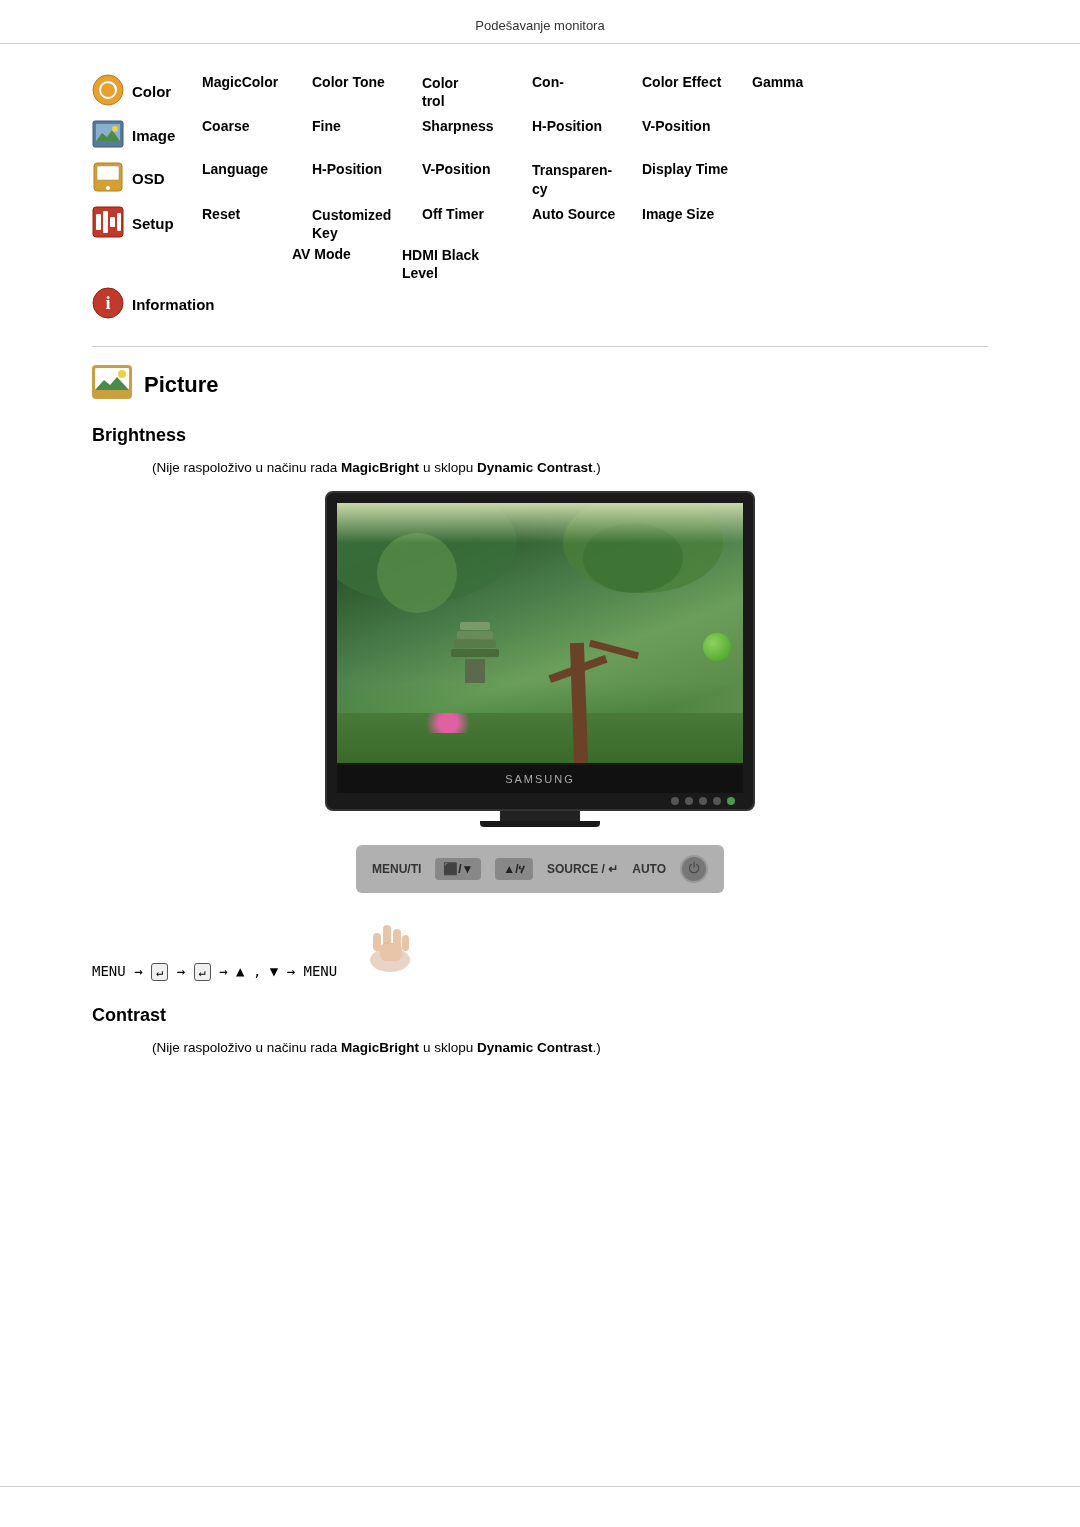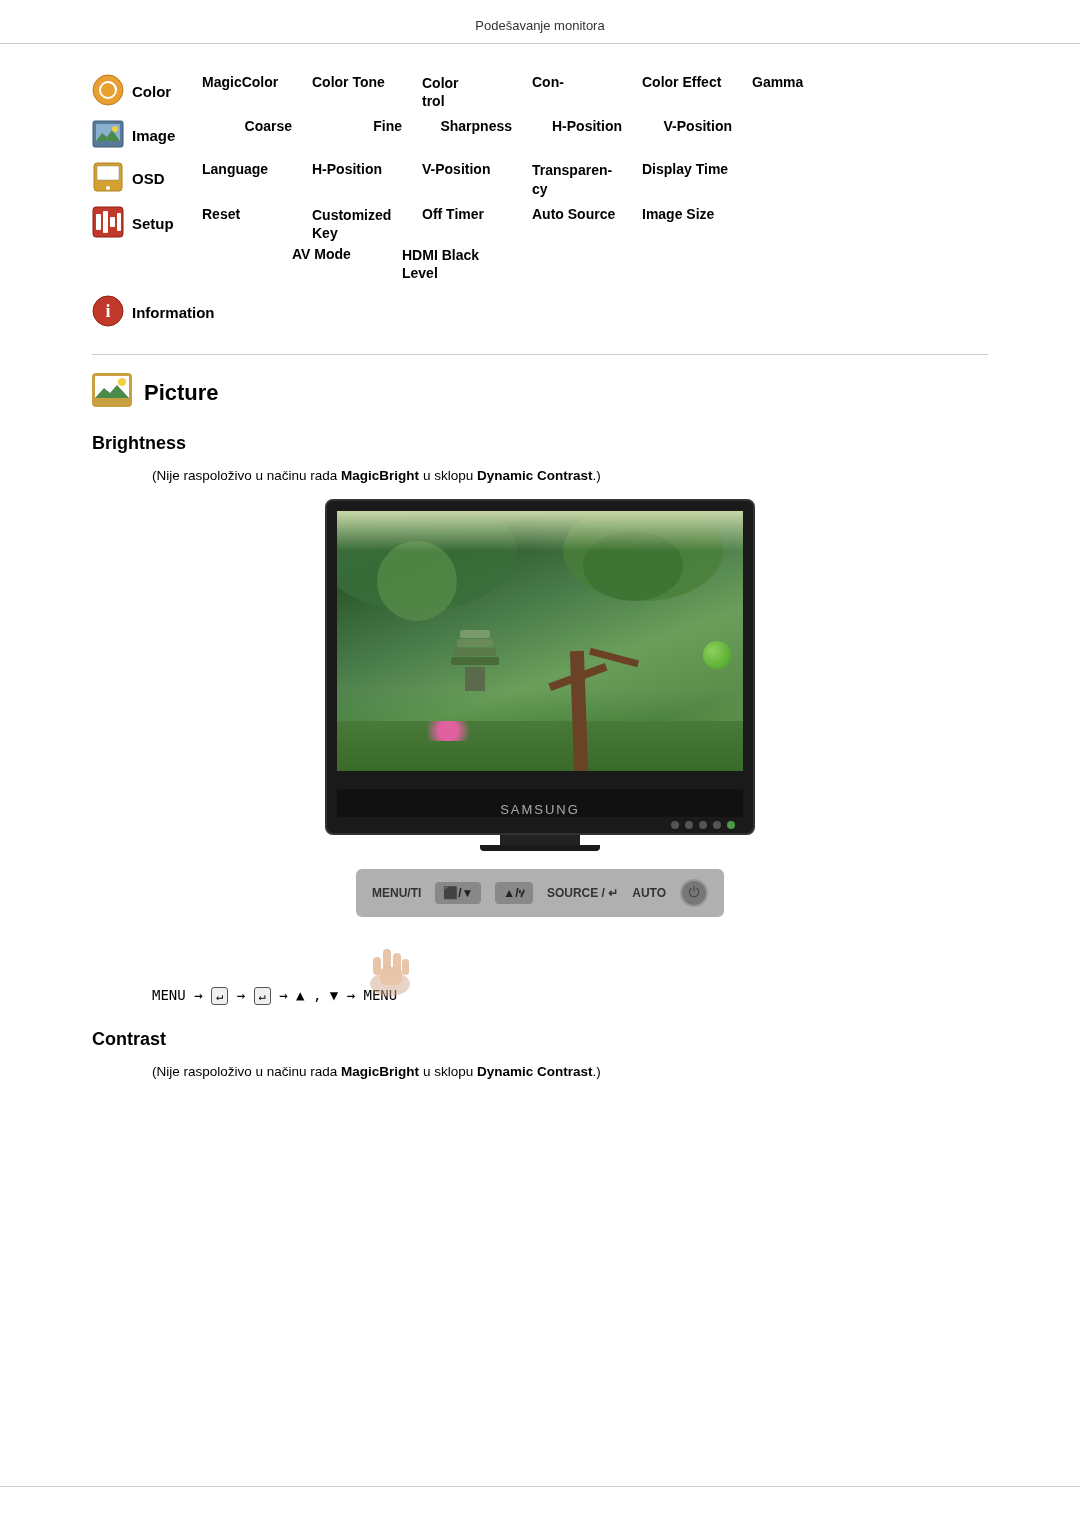--- a/index.html
+++ b/index.html
@@ -113,26 +113,26 @@
     .green-blob {
       position: absolute;
       border-radius: 50%;
       background: #4a8a3a;
     }
 
     .monitor-bottom-bar {
       background: #111;
       height: 28px;
       display: flex;
-      align-items: flex-end;
+      align-items: center;
       justify-content: center;
       color: #aaa;
-      font-size: 13px;
+      font-size: 11px;
       letter-spacing: 2px;
-      margin-top: 18px;
+      margin-top: 2px;
     }
 
     .monitor-stand {
       width: 80px;
       height: 10px;
       background: #222;
       margin: 0 auto;
     }
 
     .monitor-base {
@@ -197,21 +197,20 @@
 
     .description-text {
       font-size: 13.5px;
       margin-left: 60px;
       margin-bottom: 12px;
       line-height: 1.6;
     }
 
     .menu-formula {
       font-size: 13.5px;
-      margin-left: 60px;
       margin-bottom: 24px;
       font-family: monospace;
       font-size: 14px;
     }
 
     .enter-sym {
       display: inline-block;
       border: 1px solid #555;
       border-radius: 3px;
       padding: 1px 4px;
@@ -255,21 +254,21 @@
       <div class="nav-items-cell">
         <span class="nav-menu-cell">MagicColor</span>
         <span class="nav-menu-cell">Color Tone</span>
         <span class="nav-menu-cell" style="line-height:1.3;">Color<br>trol</span>
         <span class="nav-menu-cell">Con-</span>
         <span class="nav-menu-cell">Color Effect</span>
         <span class="nav-menu-cell">Gamma</span>
       </div>
     </div>
 
-    <div class="nav-row" style="margin-bottom:8px;text-align:right;">
+    <div class="nav-row" style="margin-bottom:8px;">
       <div class="nav-label-cell">
         <div class="row-label">
           <span style="margin-right:8px;">
             <svg width="32" height="32" viewBox="0 0 32 32">
               <rect x="1" y="3" width="30" height="26" rx="2" fill="#5a7a9a" stroke="#3a5a7a" stroke-width="1"></rect>
               <rect x="4" y="6" width="24" height="17" fill="#8ab0d0"></rect>
               <polygon points="4,23 10,15 15,19 20,12 28,23" fill="#4a8a4a"></polygon>
               <circle cx="23" cy="11" r="3" fill="#f0d040"></circle>
             </svg>
           </span>
@@ -325,21 +324,21 @@
       </div>
       <div class="nav-items-cell">
         <span class="nav-menu-cell">Reset</span>
         <span class="nav-menu-cell" style="line-height:1.3;">Customized<br>Key</span>
         <span class="nav-menu-cell">Off Timer</span>
         <span class="nav-menu-cell">Auto Source</span>
         <span class="nav-menu-cell">Image Size</span>
       </div>
     </div>
 
-    <div class="nav-row" style="margin-bottom:12px; margin-left: 0;">
+    <div class="nav-row" style="margin-bottom:4px; margin-left: 0;">
       <div class="nav-label-cell"></div>
       <div class="nav-items-cell" style="margin-left: 90px;">
         <span class="nav-menu-cell">AV Mode</span>
         <span class="nav-menu-cell" style="line-height:1.3;">HDMI Black<br>Level</span>
       </div>
     </div>
 
     <div class="nav-row">
       <div class="nav-label-cell">
         <div class="row-label">

